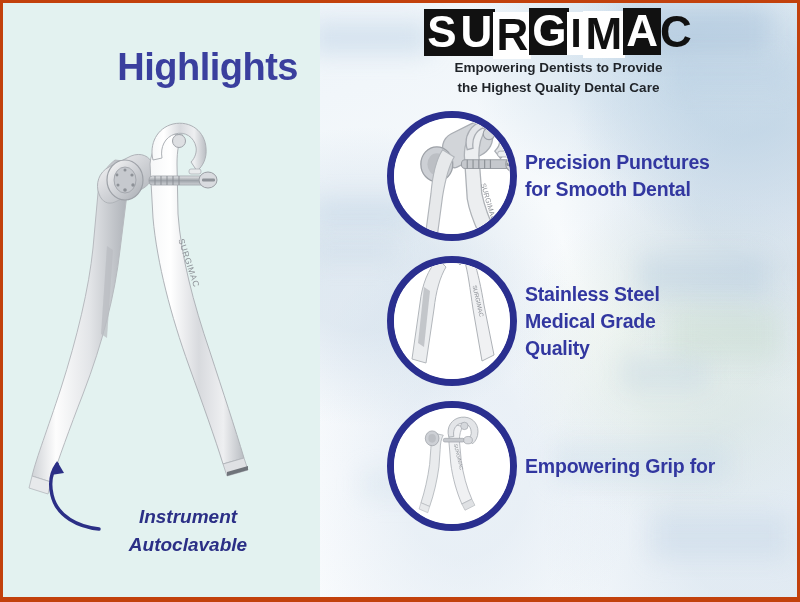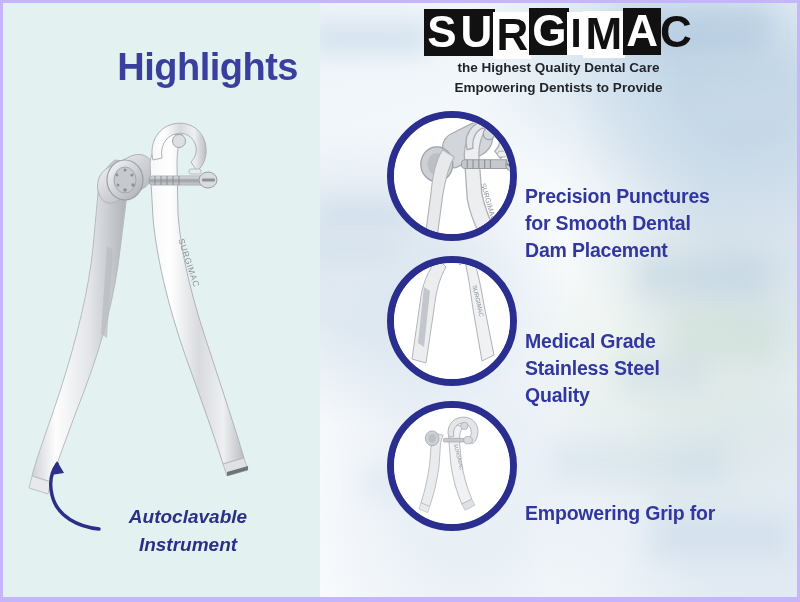--- a/index.html
+++ b/index.html
@@ -2,21 +2,21 @@
 <html><head>
 <meta charset="utf-8">
 <style>
   html,body{margin:0;padding:0;}
   body{
     width:800px;height:602px;overflow:hidden;
     background:#ffffff;
     font-family:"Liberation Sans", sans-serif;
     -webkit-font-smoothing:antialiased;
   }
-  #page{position:relative;width:800px;height:602px;background:#c4b5fd;overflow:hidden;}
+  #page{position:relative;width:800px;height:602px;background:#c2410c;overflow:hidden;}
 
   
   #left-panel{
     position:absolute;left:3px;top:3px;width:317px;height:594px;
     background:#e3f2f0;
     overflow:hidden;
   }
   #highlights-title{
     position:absolute;top:45px;right:22px;
     font-size:38px;font-weight:bold;color:#3a3f9e;
@@ -87,21 +87,21 @@
     background:#ffffff;
     box-sizing:border-box;
     overflow:hidden;
   }
   .circle-inner{position:absolute;inset:0;overflow:hidden;border-radius:50%;}
 
   .feature-text{
     position:absolute;left:205px;top:50%;transform:translateY(-50%);
     width:262px;
     font-size:19.5px;font-weight:bold;color:#3237a0;
-    line-height:1.38;letter-spacing:-0.2px;margin-top:47px;
+    line-height:1.38;letter-spacing:-0.2px;
   }
   .feature-text .ln{display:block;}
 </style>
 </head>
 <body>
 
 <div id="page">
 
   <div id="left-panel">
 
@@ -187,22 +187,22 @@
         <path d="M224 374 L245 368 L245 372 L224 378 Z" fill="#6f747a"></path>
       </svg>
     </div>
 
     <svg id="arrow-svg" viewBox="0 0 90 90">
       <path d="M78 86 C58 84 36 74 31 52 C28 39 31 28 36 21" fill="none" stroke="#2b2f86" stroke-width="3.4" stroke-linecap="round"></path>
       <path d="M36 18 L30 32 L43 30 Z" fill="#2b2f86"></path>
     </svg>
 
     <div id="annotation">
+      <span class="ln">Instrument</span>
       <span class="ln">Autoclavable</span>
-      <span class="ln">Instrument</span>
     </div>
   </div>
 
   <div id="right-panel">
 
     <div class="bokeh" style="left:-10px;top:18px;width:120px;height:34px;background:rgba(178,202,224,.40);"></div>
     <div class="bokeh" style="left:300px;top:6px;width:150px;height:46px;background:rgba(168,194,218,.45);"></div>
     <div class="bokeh" style="left:352px;top:56px;width:120px;height:30px;background:rgba(186,208,228,.40);"></div>
     <div class="bokeh" style="left:-8px;top:196px;width:100px;height:26px;background:rgba(190,210,228,.38);"></div>
     <div class="bokeh" style="left:-12px;top:236px;width:90px;height:22px;background:rgba(196,214,230,.34);"></div>
@@ -213,22 +213,22 @@
     <div class="bokeh" style="left:330px;top:510px;width:140px;height:46px;background:rgba(186,206,226,.30);"></div>
     <div class="bokeh" style="left:40px;top:466px;width:120px;height:30px;background:rgba(198,216,232,.24);"></div>
 
     <div id="logo-block">
       <span id="logo-word">
         <span class="lt inv">S</span><span class="lt inv">U</span><span class="lt norm r">R</span><span class="lt inv g">G</span><span class="lt norm i">I</span><span class="lt norm m">M</span><span class="lt inv a">A</span><span class="lt bare">C</span>
       </span>
     </div>
 
     <div id="tagline">
+      <span class="ln">Empowering Dentists to Provide</span>
       <span class="ln">the Highest Quality Dental Care</span>
-      <span class="ln">Empowering Dentists to Provide</span>
     </div>
 
     <div class="feature-row" id="feature-0">
       <div class="circle-wrap">
         <div class="circle-inner">
           <svg viewBox="0 0 116 116" width="116" height="116">
             <rect width="116" height="116" fill="#ffffff"></rect>
             <g transform="translate(8,-6) scale(1.45)">
               <path d="M30 30 C26 26 28 18 34 15 L48 8 C54 5 60 8 62 14 C64 21 60 27 54 30 L38 38 C34 40 31 35 30 30 Z" fill="#d2d5d9" stroke="#a9adb3" stroke-width=".9"></path>
               <ellipse cx="24" cy="36" rx="11" ry="12" fill="#cdd0d5" stroke="#9da1a7" stroke-width=".9"></ellipse>
@@ -253,42 +253,41 @@
               <g transform="rotate(74 60 62)">
                 <text x="60" y="64" text-anchor="middle" font-family="Liberation Sans, sans-serif" font-size="5" fill="#8d9197">SURGIMAC</text>
               </g>
             </g>
           </svg>
         </div>
       </div>
       <div class="feature-text">
         <span class="ln">Precision Punctures</span>
         <span class="ln">for Smooth Dental</span>
-        <span class="ln">Dam Placement</span>
       </div>
     </div>
 
     <div class="feature-row" id="feature-1">
       <div class="circle-wrap">
         <div class="circle-inner">
           <svg viewBox="0 0 116 116" width="116" height="116">
             <rect width="116" height="116" fill="#ffffff"></rect>
             <path d="M44 -4 C34 6 28 22 26 40 L18 96 L32 100 L40 46 C42 28 46 14 52 4 Z" fill="#ebedef" stroke="#b2b6bb" stroke-width="1"></path>
             <path d="M30 24 L36 28 L30 84 L24 80 Z" fill="#b9bcc1" opacity=".8"></path>
             <path d="M70 -4 C74 8 76 26 79 46 L88 98 L100 92 L90 42 C87 24 84 10 80 -2 Z" fill="#f0f1f3" stroke="#aeb2b7" stroke-width="1"></path>
             <path d="M44 -6 C52 -14 66 -14 72 -5 L66 2 C62 -3 54 -3 50 1 Z" fill="#dfe1e4" stroke="#a9adb3" stroke-width=".9"></path>
             <g transform="rotate(77 84 38)">
               <text x="84" y="40" text-anchor="middle" font-family="Liberation Sans, sans-serif" font-size="6" fill="#8d9197">SURGIMAC</text>
             </g>
           </svg>
         </div>
       </div>
       <div class="feature-text">
+        <span class="ln">Stainless Steel</span>
         <span class="ln">Medical Grade</span>
-        <span class="ln">Stainless Steel</span>
         <span class="ln">Quality</span>
       </div>
     </div>
 
     <div class="feature-row" id="feature-2">
       <div class="circle-wrap">
         <div class="circle-inner">
           <svg viewBox="0 0 116 116" width="116" height="116">
             <rect width="116" height="116" fill="#ffffff"></rect>
             <g transform="translate(22,8) scale(0.62)">

